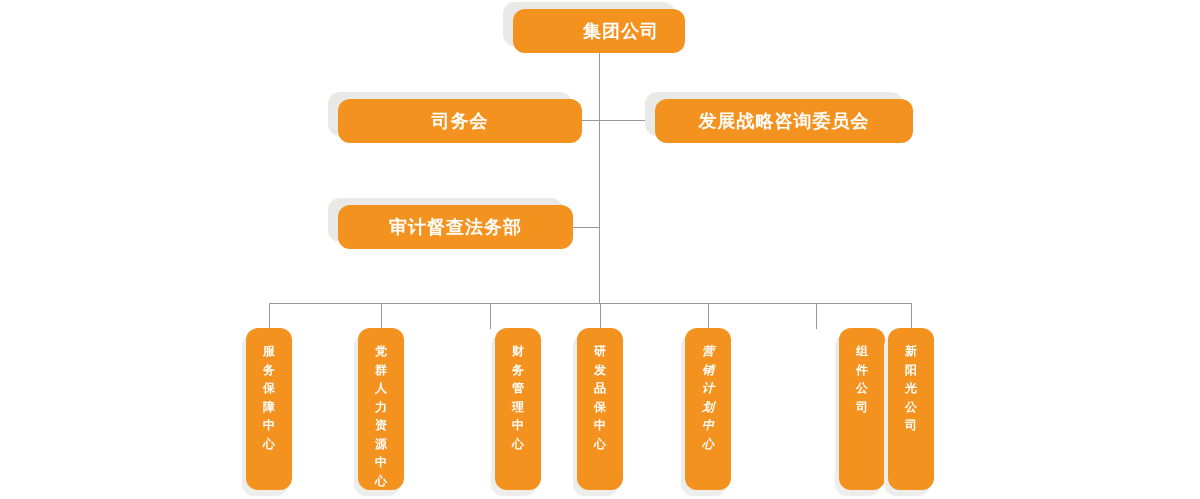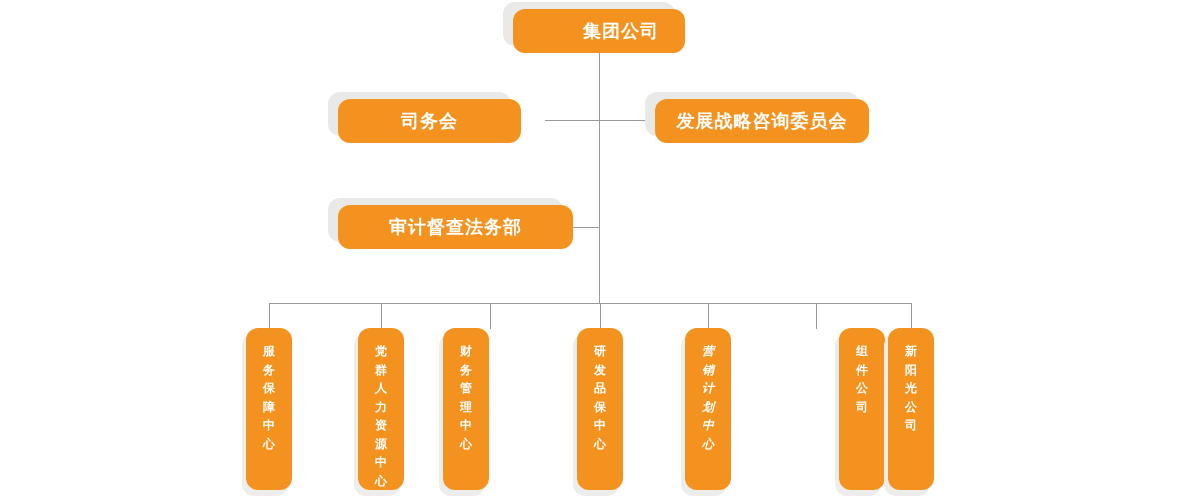--- a/index.html
+++ b/index.html
@@ -35,31 +35,31 @@
     justify-content: center;
     box-sizing: border-box;
   }
   .node-h {
     height: 44px;
     font-size: 18px;
     letter-spacing: 1px;
     box-shadow: -10px -7px 0 #E9E9E8;
   }
   .n-root  { left: 513px; top: 9px;   width: 172px; padding-left: 44px; }
-  .n-swh   { left: 338px; top: 99px;  width: 183px; }
-  .n-fzzl  { left: 655px; top: 99px;  width: 214px; }
+  .n-swh   { left: 338px; top: 99px;  width: 244px; }
+  .n-fzzl  { left: 655px; top: 99px;  width: 258px; }
   .n-audit { left: 338px; top: 205px; width: 235px; }
   .node-v {
     top: 328px;
     width: 46px;
     height: 162px;
     align-items: flex-start;
     box-shadow: -4px 6px 0 #EDEDEC;
   }
-  .n-d1 { left: 246px; } .n-d2 { left: 358px; } .n-d3 { left: 443px; }
+  .n-d1 { left: 246px; } .n-d2 { left: 358px; } .n-d3 { left: 495px; }
   .n-d4 { left: 577px; } .n-d5 { left: 685px; font-style: italic; } .n-d6 { left: 793px; margin-left: 46px; }
   .n-d7 { left: 888px; }
   .vtext {
     display: block;
     width: 18px;
     margin-top: 14px;
     font-size: 12px;
     line-height: 18.5px;
     text-align: center;
     word-break: break-all;

